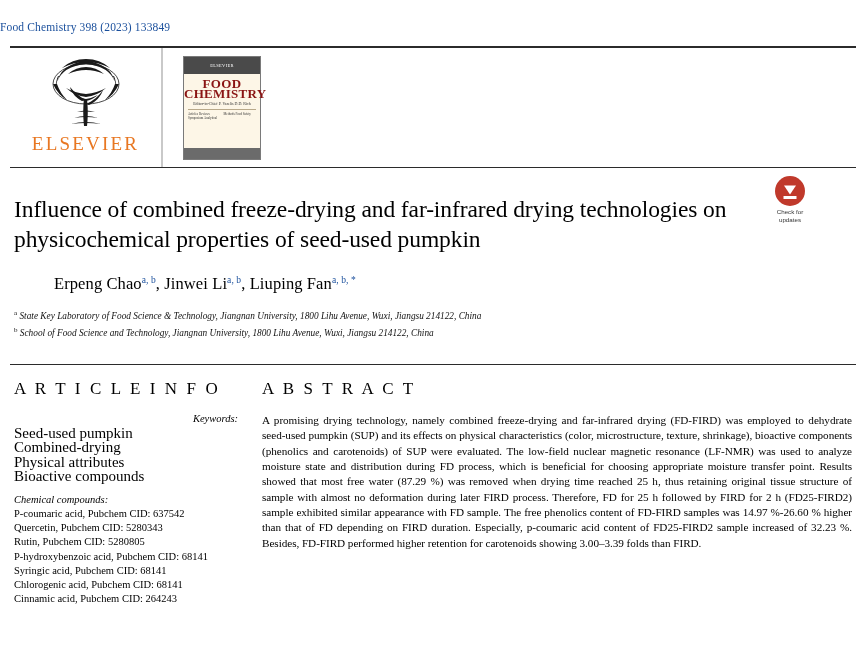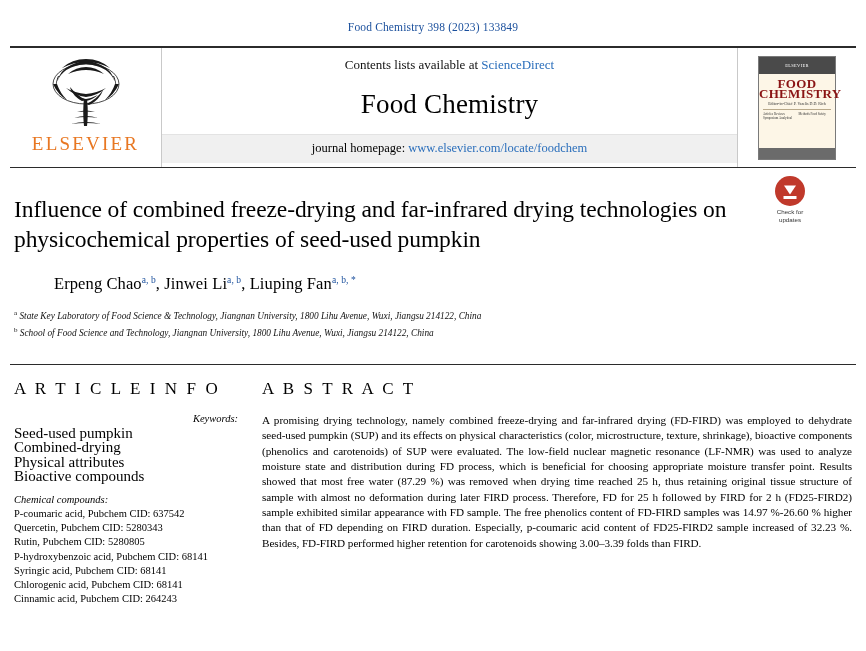--- a/index.html
+++ b/index.html
@@ -16,21 +16,20 @@
   }
   .page {
     position: relative;
     width: 866px;
     height: 651px;
     box-sizing: border-box;
   }
 
   
   .runhead {
-    text-align: center;
     font-family: "Liberation Serif", serif;
     font-size: 11.5px;
     color: #1a4f9c;
     padding-top: 21px;
     letter-spacing: .15px;
   }
 
   
   .masthead {
     margin: 13px 10px 0 10px;
@@ -293,31 +292,20 @@
           <path d="M36 22 q-3 7 -2 13 q0 -7 3 -13z"></path>
           <path d="M92 22 q3 7 2 13 q0 -7 -3 -13z"></path>
           <path d="M55 58 q9 -3 18 0 q-9 -1 -18 0z"></path>
           <path d="M52 64 q12 -4 24 0 q-12 -2 -24 0z"></path>
           <path d="M49 70 q15 -4 30 0 q-15 -2 -30 0z"></path>
         </g>
       </svg>
       <div class="elsevier-word">ELSEVIER</div>
     </div>
 
-    <div class="mast-center">
-      <div class="contents-line">
-        <span>Contents lists available at</span>
-        <a href="#">ScienceDirect</a>
-      </div>
-      <div class="journal-name">Food Chemistry</div>
-      <div class="homepage-bar">
-        <span>journal homepage:</span>
-        <a href="#">www.elsevier.com/locate/foodchem</a>
-      </div>
-    </div>
 
     <div class="mast-right">
       <div class="cover">
         <div class="cover-top">ELSEVIER</div>
         <div class="cover-title">FOOD CHEMISTRY</div>
         <div class="cover-sub">Editor-in-Chief
 P. Varelis
 D.D. Rich</div>
         <div class="cover-grid">Articles
 Reviews

